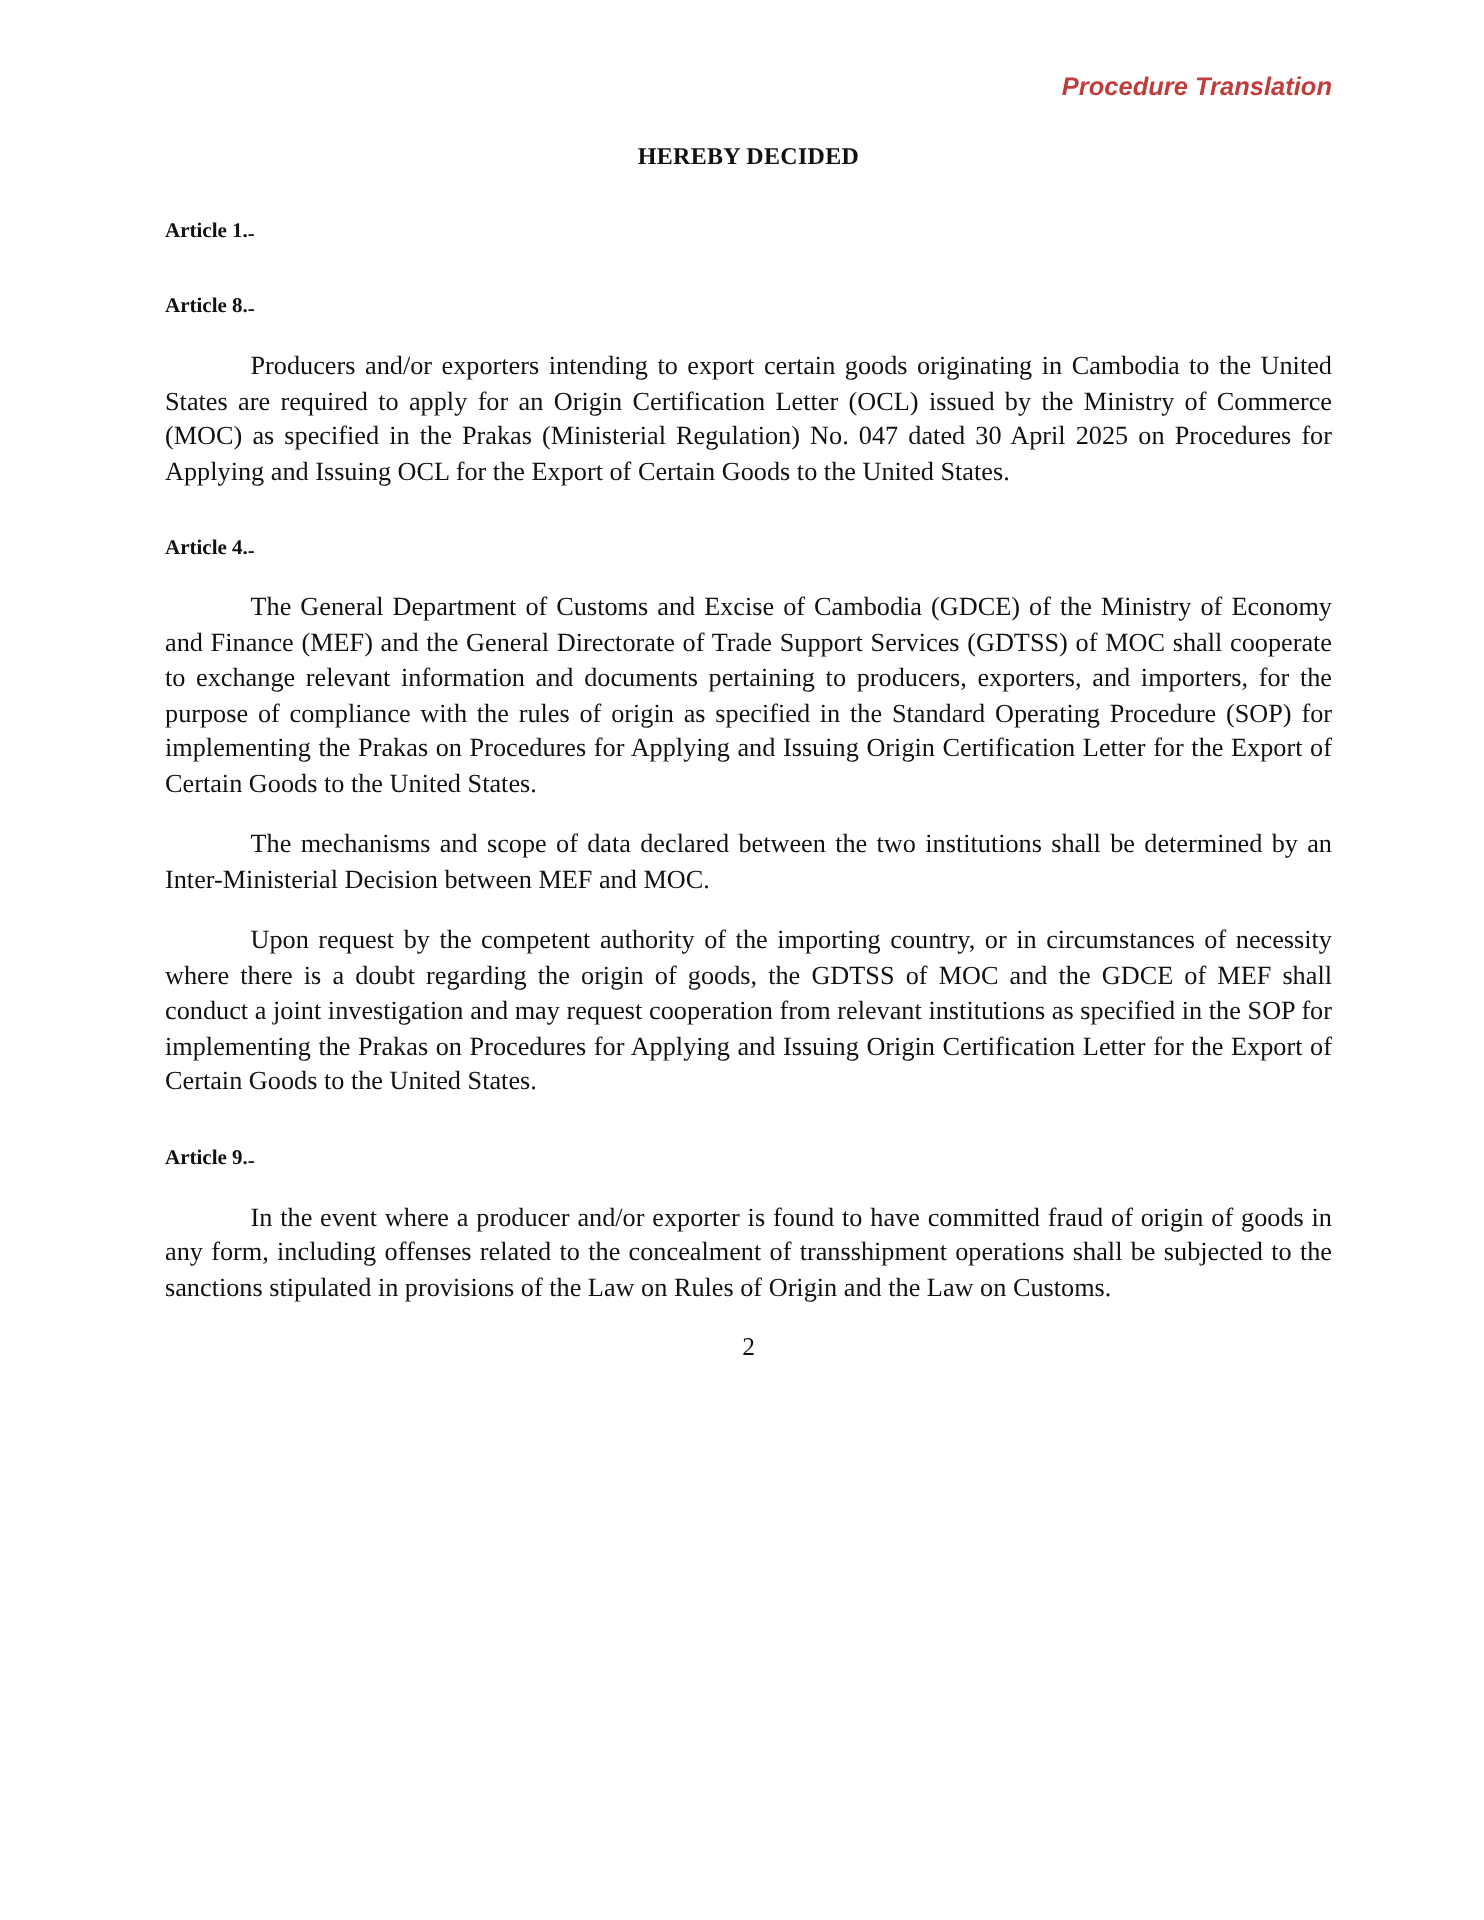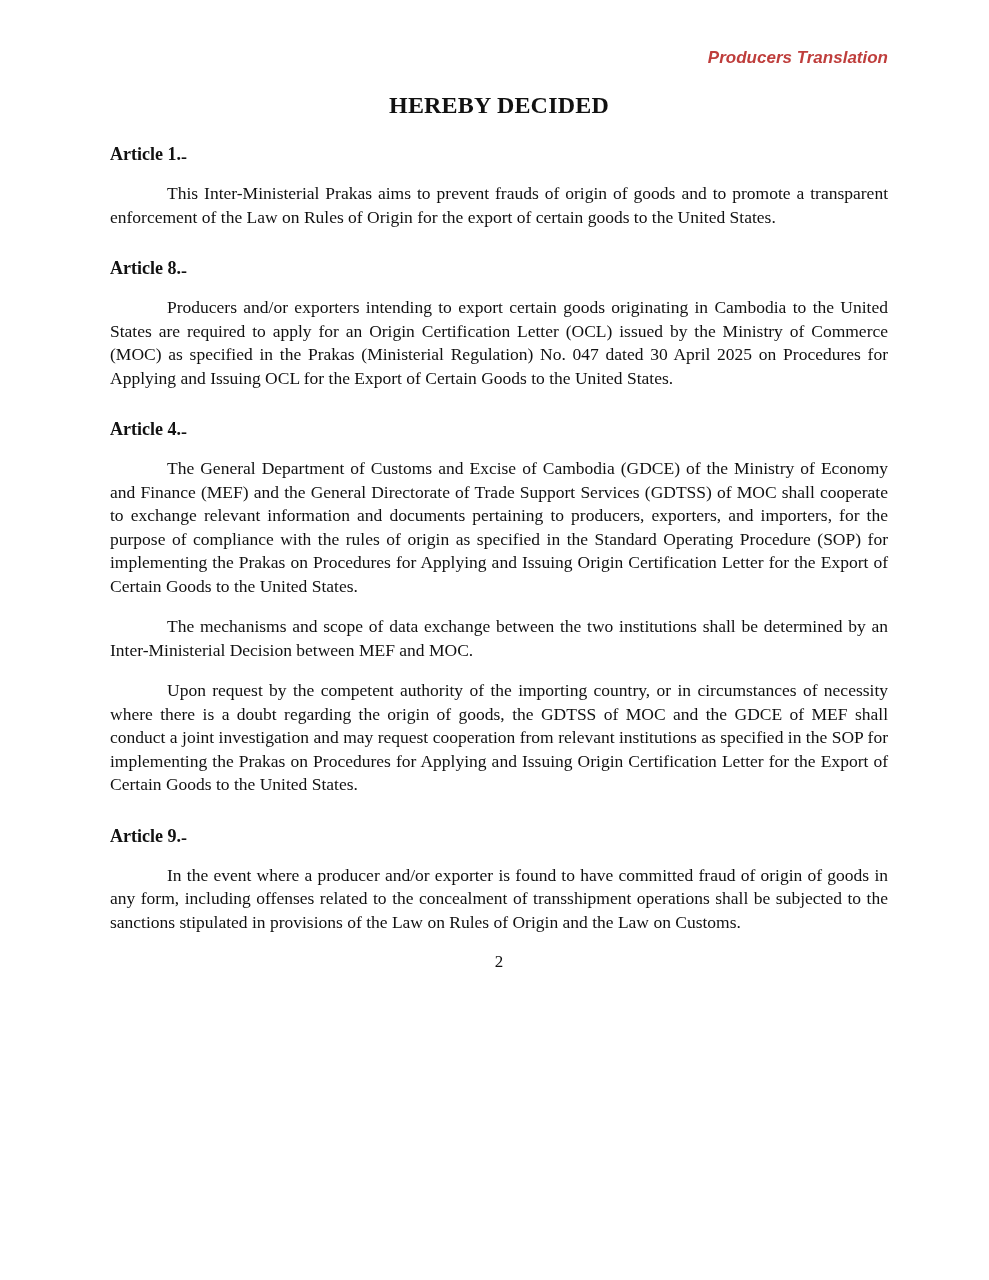--- a/index.html
+++ b/index.html
@@ -24,28 +24,28 @@
     font-style: italic;
     font-weight: 600;
     font-size: 17px;
     color: #bf3e3c;
     line-height: 20px;
   }
   .doc-title {
     margin-top: 27px;
     text-align: center;
     font-weight: bold;
-    font-size: 24px;
+    font-size: 16px;
     line-height: 20px;
     letter-spacing: 0.2px;
   }
   .article-heading {
     margin-top: 29px;
     font-weight: bold;
-    font-size: 18px;
+    font-size: 14px;
     line-height: 21px;
   }
   .article-dash {
     position: relative;
     top: 0.16em;
     font-weight: bold;
   }
   .para {
     margin: 17px 0 0 0;
     font-size: 17.5px;
@@ -58,41 +58,40 @@
     text-align: center;
     font-size: 17px;
     line-height: 20px;
   }
 </style>
 </head>
 <body>
 
 <div class="page">
 
-  <div class="watermark">Producers Translation</div>
+  <div class="watermark">Procedure Translation</div>
 
   <div class="doc-title">HEREBY DECIDED</div>
 
   <section>
     <div class="article-heading"><span>Article 1.</span><span class="article-dash">-</span></div>
-    <p class="para">This Inter-Ministerial Prakas aims to prevent frauds of origin of goods and to promote a transparent enforcement of the Law on Rules of Origin for the export of certain goods to the United States.</p>
   </section>
 
   <section>
     <div class="article-heading"><span>Article 8.</span><span class="article-dash">-</span></div>
   </section>
 
   <section>
     <p class="para">Producers and/or exporters intending to export certain goods originating in Cambodia to the United States are required to apply for an Origin Certification Letter (OCL) issued by the Ministry of Commerce (MOC) as specified in the Prakas (Ministerial Regulation) No. 047 dated 30 April 2025 on Procedures for Applying and Issuing OCL for the Export of Certain Goods to the United States.</p>
   </section>
 
   <section>
     <div class="article-heading"><span>Article 4.</span><span class="article-dash">-</span></div>
     <p class="para">The General Department of Customs and Excise of Cambodia (GDCE) of the Ministry of Economy and Finance (MEF) and the General Directorate of Trade Support Services (GDTSS) of MOC shall cooperate to exchange relevant information and documents pertaining to producers, exporters, and importers, for the purpose of compliance with the rules of origin as specified in the Standard Operating Procedure (SOP) for implementing the Prakas on Procedures for Applying and Issuing Origin Certification Letter for the Export of Certain Goods to the United States.</p>
-    <p class="para">The mechanisms and scope of data exchange between the two institutions shall be determined by an Inter-Ministerial Decision between MEF and MOC.</p>
+    <p class="para">The mechanisms and scope of data declared between the two institutions shall be determined by an Inter-Ministerial Decision between MEF and MOC.</p>
   </section>
 
   <section>
     <p class="para">Upon request by the competent authority of the importing country, or in circumstances of necessity where there is a doubt regarding the origin of goods, the GDTSS of MOC and the GDCE of MEF shall conduct a joint investigation and may request cooperation from relevant institutions as specified in the SOP for implementing the Prakas on Procedures for Applying and Issuing Origin Certification Letter for the Export of Certain Goods to the United States.</p>
   </section>
 
   <section>
     <div class="article-heading"><span>Article 9.</span><span class="article-dash">-</span></div>
     <p class="para">In the event where a producer and/or exporter is found to have committed fraud of origin of goods in any form, including offenses related to the concealment of transshipment operations shall be subjected to the sanctions stipulated in provisions of the Law on Rules of Origin and the Law on Customs.</p>
   </section>

